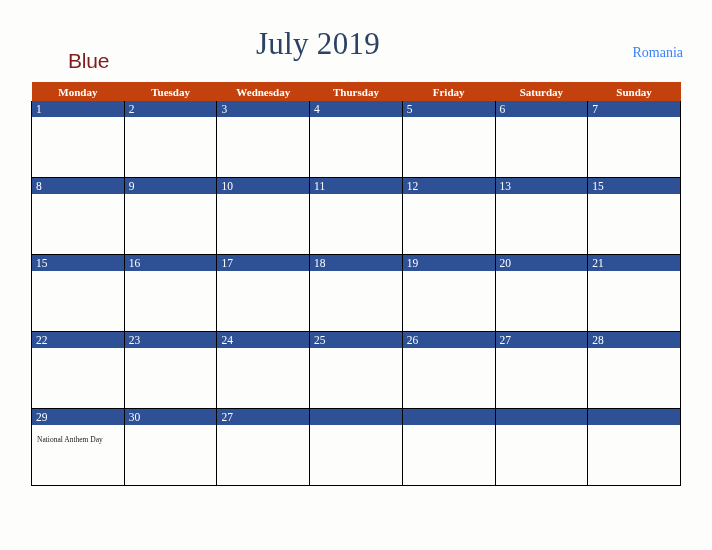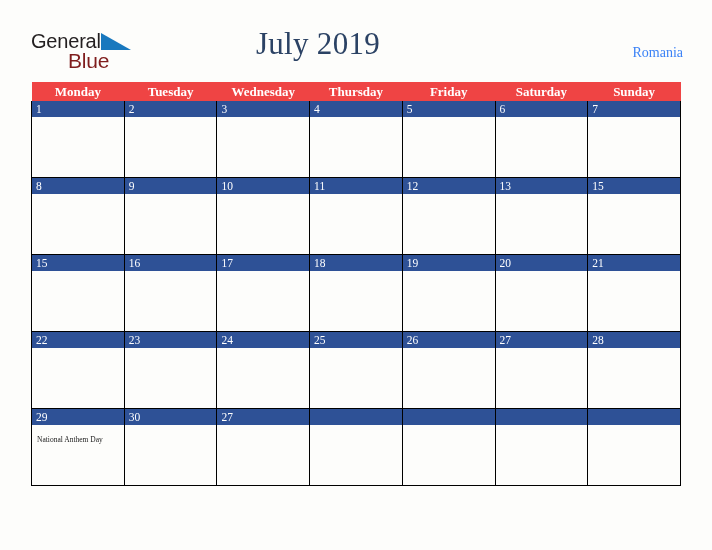--- a/index.html
+++ b/index.html
@@ -86,24 +86,24 @@
   
   .calendar {
     position: absolute;
     left: 31px;
     top: 82px;
     width: 650px;
     border-collapse: collapse;
     table-layout: fixed;
   }
   .calendar th {
-    background: #ef4444;
+    background: #c2410c;
     color: #ffffff;
     font-family: "Liberation Serif", serif;
-    font-size: 13px;
+    font-size: 11px;
     font-weight: bold;
     height: 19px;
     padding: 0;
     text-align: center;
     border: none;
   }
   .calendar td {
     width: 92.85px;
     height: 76px;
     padding: 0;
@@ -142,26 +142,20 @@
   }
 </style>
 </head>
 <body>
 
 <div class="page">
 
   <div class="header">
 
     <div class="logo">
-      <div class="logo-row1">
-        <span class="logo-general">General</span>
-        <svg class="logo-tri" width="30" height="17" viewBox="0 0 30 17">
-          <polygon points="0,0 0,17 30,17" fill="#1878be"></polygon>
-        </svg>
-      </div>
       <span class="logo-blue">Blue</span>
     </div>
 
     <div class="title">July 2019</div>
     <div class="country">Romania</div>
   </div>
 
   <table class="calendar">
     <thead>
       <tr>

